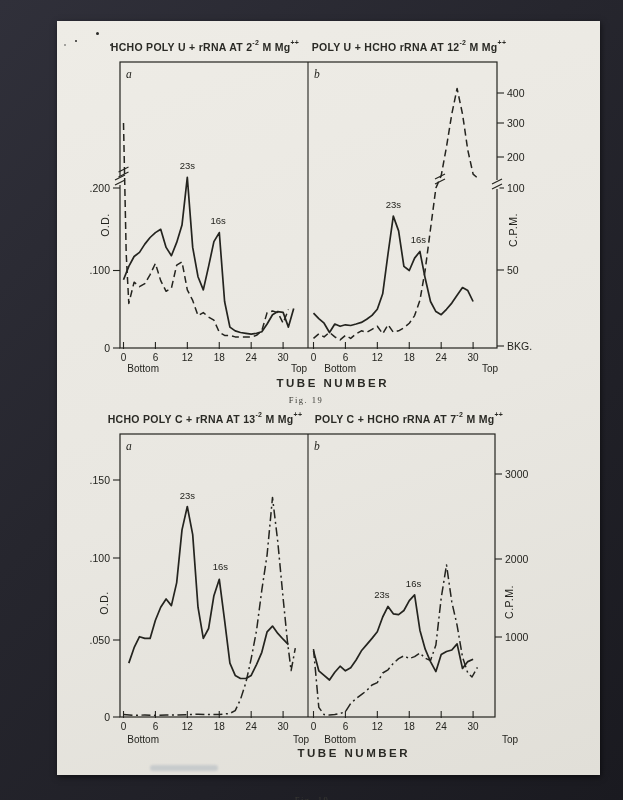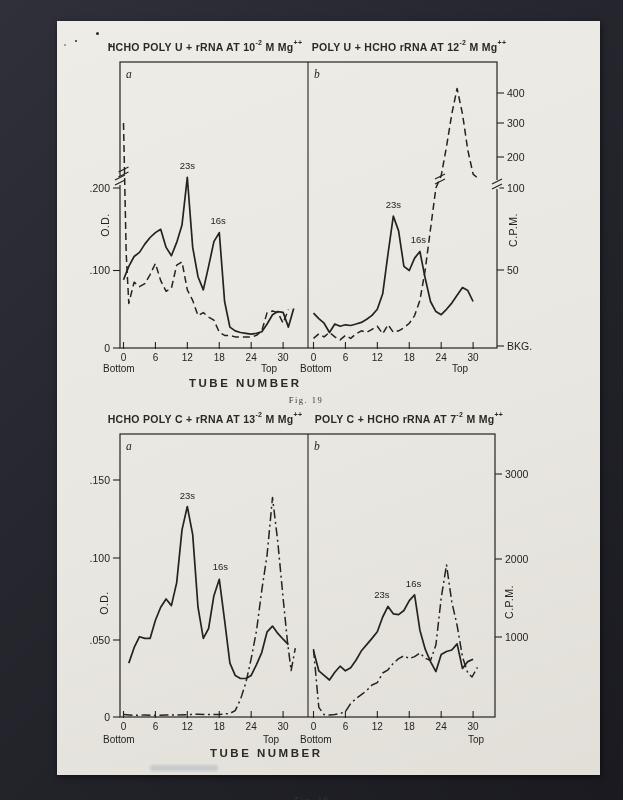--- a/index.html
+++ b/index.html
@@ -7,22 +7,22 @@
          background:linear-gradient(135deg,#30303a 0%,#26262e 40%,#1a1a20 100%);
          font-family:"Liberation Sans",sans-serif;}
   .paper{position:absolute;left:57px;top:21px;width:543px;height:754px;
          background:linear-gradient(160deg,#eeece6 0%,#e9e7e1 55%,#e1dfd8 100%);
          box-shadow:1px 2px 6px rgba(0,0,0,.55);}
   .txt{position:absolute;color:#24241f;}
   .title{font-size:10.5px;letter-spacing:.3px;text-align:center;white-space:nowrap;font-weight:bold;color:#2a2a25;}
   .title sup{font-size:7px;position:relative;top:-1px;}
   .letter{font-family:"Liberation Serif",serif;font-style:italic;font-size:11.5px;}
   .axis-label{font-size:10.5px;letter-spacing:.5px;width:46px;text-align:center;transform:rotate(-90deg);}
-  .bt{font-size:10px;text-align:left;}
-  .tube{font-size:11.5px;letter-spacing:2.5px;text-align:left;font-weight:bold;color:#2a2a25;}
+  .bt{font-size:10px;text-align:right;}
+  .tube{font-size:11.5px;letter-spacing:2.5px;text-align:right;font-weight:bold;color:#2a2a25;}
   .caption{font-family:"Liberation Serif",serif;font-size:8.5px;letter-spacing:1.5px;text-align:center;color:#3a3a34;}
   .speck{position:absolute;border-radius:50%;background:#2a2a28;}
   .smudge{position:absolute;left:150px;top:765px;width:68px;height:6px;border-radius:3px;
           background:rgba(125,145,165,.28);filter:blur(1px);}
   svg.plot{position:absolute;left:0;top:0;}
 </style>
 </head>
 <body>
 
 <div class="scene">
@@ -140,21 +140,21 @@
       <line x1="115" y1="185" x2="125" y2="180" stroke="#24241f" stroke-width="1.2"></line>
       <rect x="494.5" y="180" width="5" height="9" fill="#e9e7e1"></rect>
       <line x1="492" y1="184" x2="502" y2="179" stroke="#24241f" stroke-width="1.2"></line>
       <line x1="492" y1="189" x2="502" y2="184" stroke="#24241f" stroke-width="1.2"></line>
       <line x1="118.5" y1="172" x2="128.5" y2="167" stroke="#24241f" stroke-width="1.2"></line>
       <line x1="118.5" y1="177" x2="128.5" y2="172" stroke="#24241f" stroke-width="1.2"></line>
       <line x1="435" y1="179" x2="445" y2="174" stroke="#24241f" stroke-width="1.2"></line>
       <line x1="435" y1="184" x2="445" y2="179" stroke="#24241f" stroke-width="1.2"></line>
     </svg>
 
-  <div class="txt title" style="left:106px;top:40px;width:198px;"><span>HCHO POLY U + rRNA AT 10</span><sup>-2</sup><span> M Mg</span><sup>++</sup></div>
+  <div class="txt title" style="left:106px;top:40px;width:198px;"><span>HCHO POLY U + rRNA AT 2</span><sup>-2</sup><span> M Mg</span><sup>++</sup></div>
   <div class="txt title" style="left:310px;top:40px;width:198px;"><span>POLY U + HCHO rRNA AT 12</span><sup>-2</sup><span> M Mg</span><sup>++</sup></div>
 
   <div class="txt letter" style="left:126px;top:68px;">a</div>
   <div class="txt letter" style="left:314px;top:68px;">b</div>
 
   <div class="txt axis-label" style="left:82px;top:219px;">O.D.</div>
   <div class="txt axis-label" style="left:490px;top:224px;">C.P.M.</div>
 
   <div class="txt bt" style="left:103px;top:363px;width:56px;">Bottom</div>
   <div class="txt bt" style="left:261px;top:363px;width:46px;">Top</div>

